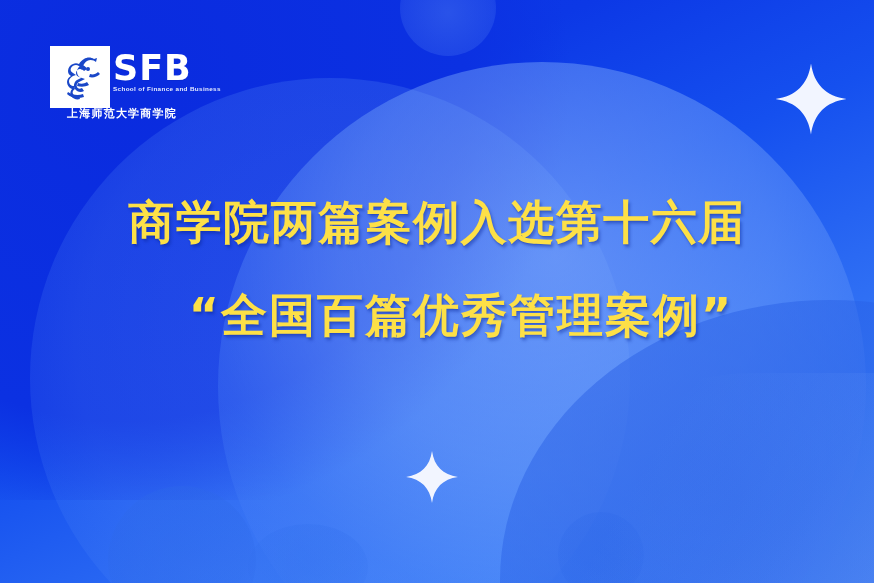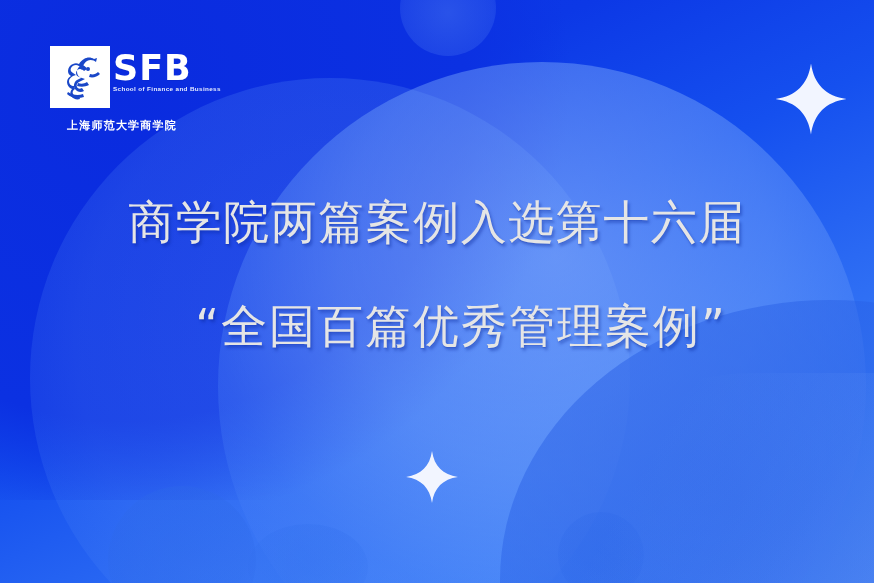--- a/index.html
+++ b/index.html
@@ -217,48 +217,48 @@
     color: #ffffff;
     letter-spacing: 0.1px;
     white-space: nowrap;
     line-height: 1.05;
   }
   .logo-cn {
     font-size: 11px;
     font-weight: 700;
     color: #ffffff;
     letter-spacing: 1.2px;
-    margin-top: 14px;
+    margin-top: 2px;
     white-space: nowrap;
     line-height: 1;
   }
 
   
   .headline {
     position: absolute;
     left: 0;
     right: 0;
     top: 196px;
     text-align: center;
     user-select: none;
   }
   .headline-line {
-    color: #e5e5e5;
-    font-weight: 400;
+    color: #fde047;
+    font-weight: 700;
     font-size: 46px;
     line-height: 1.15;
     letter-spacing: 1.5px;
     text-shadow:
       2px 3px 3px rgba(8,36,150,0.38),
       0 1px 1px rgba(8,36,150,0.25);
     font-family: "DejaVu Sans", "Liberation Sans", sans-serif;
     white-space: nowrap;
   }
   .headline-line.second {
-    margin-top: 51px;
+    margin-top: 40px;
     letter-spacing: 2px;
     padding-left: 48px;
   }
 </style>
 </head>
 <body>
 
 <div id="stage">
 
   <div class="bg-base"></div>

